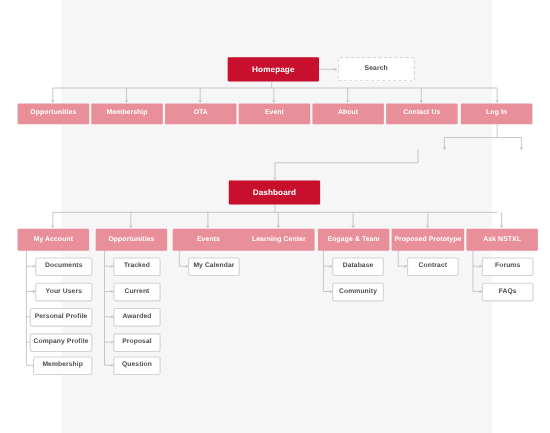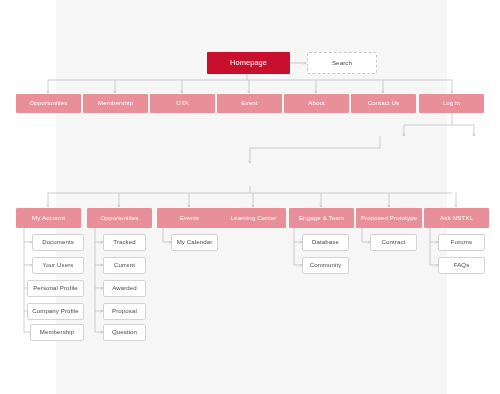--- a/index.html
+++ b/index.html
@@ -6,20 +6,21 @@
   body{
     width:500px;height:394px;
     background:#ffffff;
     font-family:"Liberation Sans",sans-serif;
     overflow:hidden;
   }
   #canvas{
     position:relative;
     width:500px;height:374px;
     background:#ffffff;
+    font-weight:bold;
   }
   .panel-bg{
     position:absolute;
     left:56px;top:0;width:391px;height:394px;
     background:#f6f6f7;
   }
   svg.wires{
     position:absolute;left:0;top:0;width:500px;height:394px;
     pointer-events:none;
   }
@@ -142,20 +143,21 @@
   <div class="node node-dashed" style="left:307px;top:52px;width:70px;height:22px;">Search</div>
 
   <div class="node node-secondary" style="left:16px;top:94px;width:65px;height:19px;">Opportunities</div>
   <div class="node node-secondary" style="left:83px;top:94px;width:65px;height:19px;">Membership</div>
   <div class="node node-secondary" style="left:150px;top:94px;width:65px;height:19px;">OTA</div>
   <div class="node node-secondary" style="left:217px;top:94px;width:65px;height:19px;">Event</div>
   <div class="node node-secondary" style="left:284px;top:94px;width:65px;height:19px;">About</div>
   <div class="node node-secondary" style="left:351px;top:94px;width:65px;height:19px;">Contact Us</div>
   <div class="node node-secondary" style="left:419px;top:94px;width:65px;height:19px;">Log In</div>
 
+  <div class="node node-primary" style="left:208px;top:164px;width:83px;height:22px;">Dashboard</div>
 
   <div class="node node-secondary" style="left:16px;top:208px;width:65px;height:20px;">My Account</div>
   <div class="node node-secondary" style="left:87px;top:208px;width:65px;height:20px;">Opportunities</div>
   <div class="node node-secondary" style="left:157px;top:208px;width:65px;height:20px;">Events</div>
   <div class="node node-secondary" style="left:221px;top:208px;width:65px;height:20px;">Learning Center</div>
   <div class="node node-secondary" style="left:289px;top:208px;width:65px;height:20px;">Engage &amp; Team</div>
   <div class="node node-secondary" style="left:356px;top:208px;width:66px;height:20px;">Proposed Prototype</div>
   <div class="node node-secondary" style="left:424px;top:208px;width:65px;height:20px;">Ask NSTXL</div>
 
   <div class="node node-leaf" style="left:32px;top:234px;width:52px;height:17px;">Documents</div>

